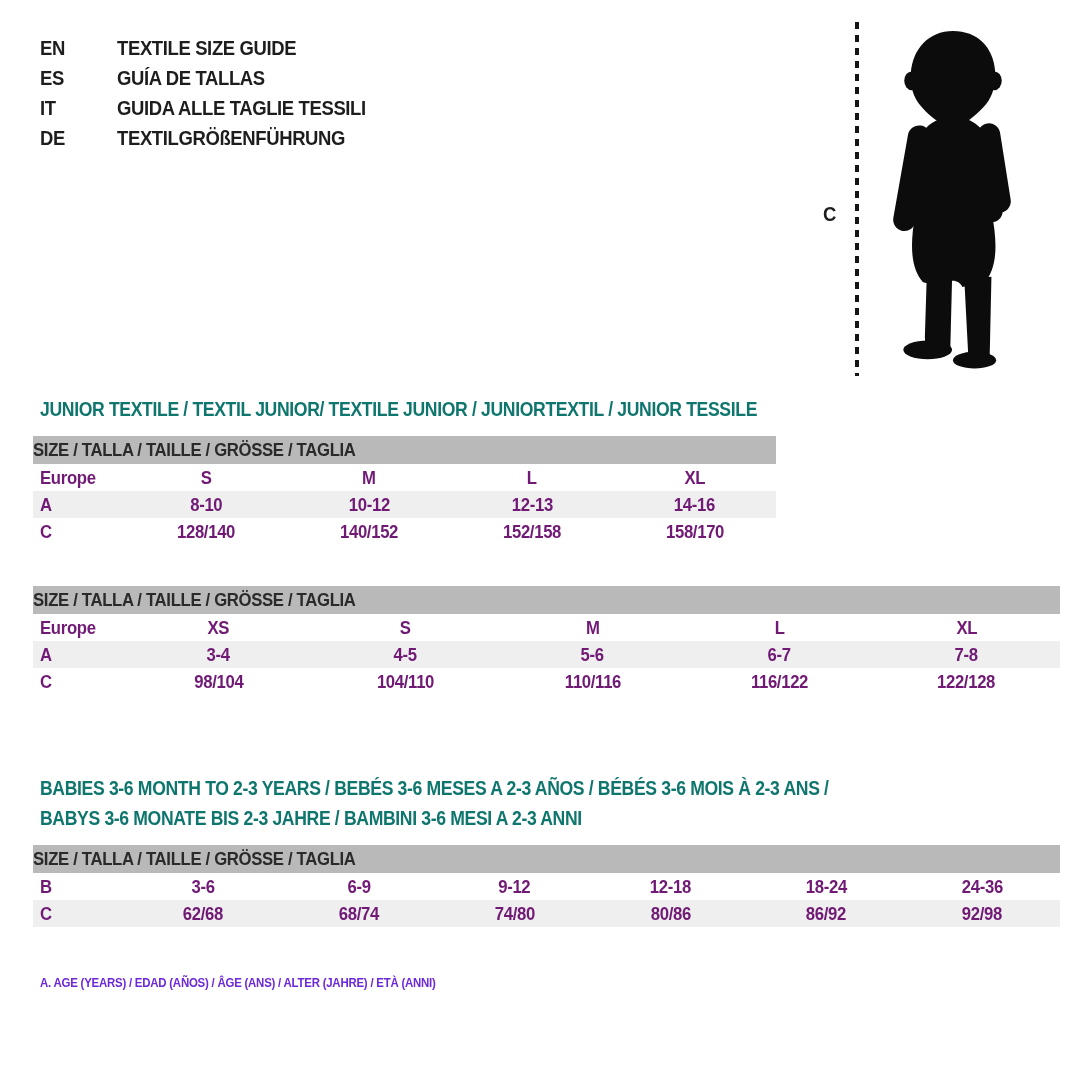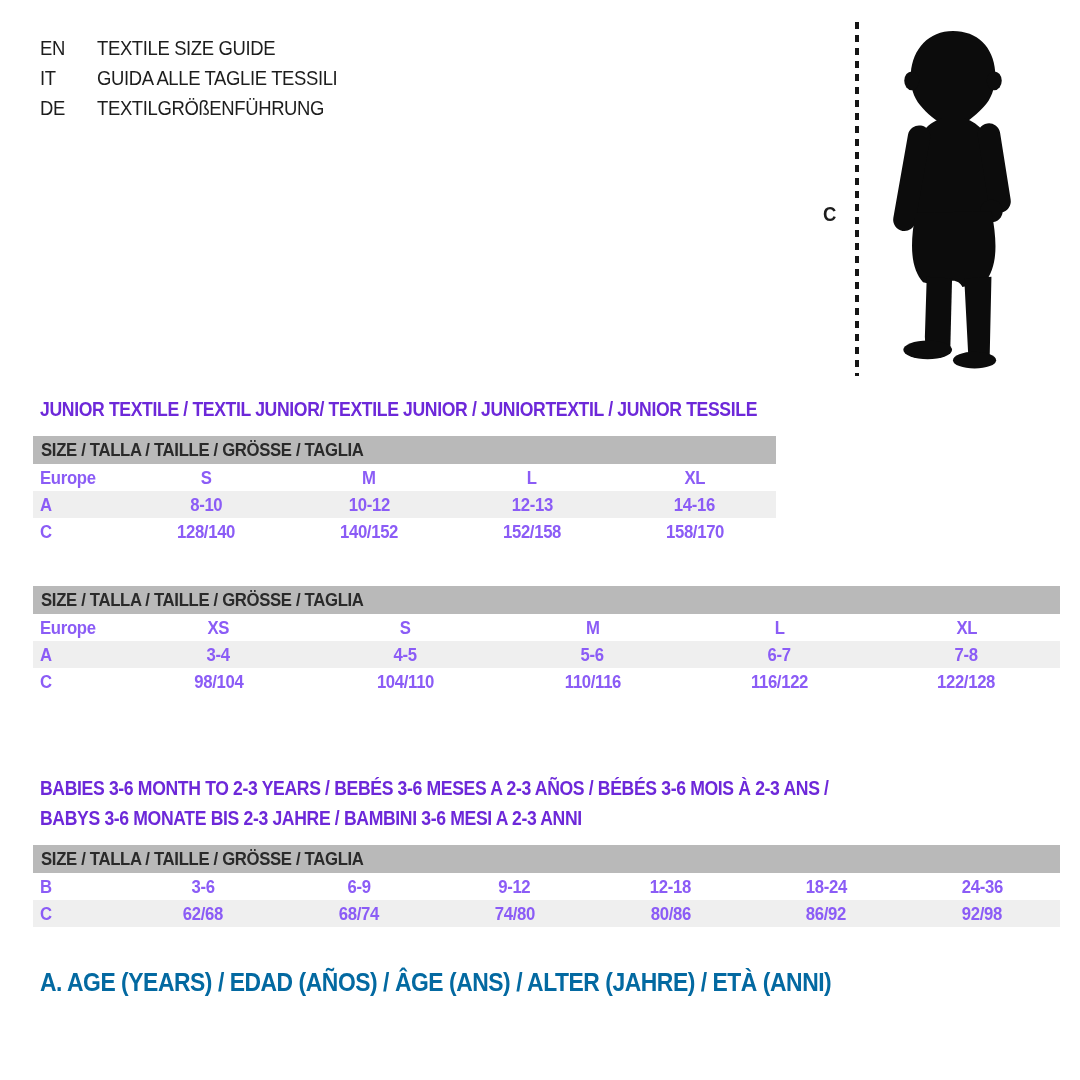--- a/index.html
+++ b/index.html
@@ -11,60 +11,64 @@
     -webkit-font-smoothing:antialiased;
   }
   .page { position:relative; width:1080px; height:1080px; background:#fff; overflow:hidden; }
 
   
   .cond { display:inline-block; transform:scaleX(0.88); letter-spacing:-0.02em; white-space:nowrap; }
   .left { transform-origin:left center; }
 
   
   .lang-block { position:absolute; left:40px; top:33px; }
-  .lang-row { display:flex; height:30px; align-items:center; font-size:21px; font-weight:400; }
+  .lang-row { display:flex; height:30px; align-items:center; font-size:21px; font-weight:700;gap:20px; }
   .lang-code { width:57px; flex:0 0 auto; }
 
   
   .figure { position:absolute; left:822px; top:16px; width:215px; height:368px; }
   .c-label { position:absolute; left:0; top:186px; font-size:21px; font-weight:700; }
   .dotted-line { position:absolute; left:33px; top:6px; width:4px; height:354px;
     background:repeating-linear-gradient(to bottom,#151515 0 7px,transparent 7px 13px); }
   .baby-svg { position:absolute; left:56px; top:0; }
 
   
   .section { position:absolute; left:33px; }
   .sec-junior   { top:394px; width:743px; }
   .sec-children { top:586px; width:1027px; }
   .sec-babies   { top:773px; width:1027px; }
-  .sec-title { padding-left:7px; margin-bottom:12px; font-size:20px; font-weight:700; color:#6d28d9; }
+  .sec-title { padding-left:7px; margin-bottom:12px; font-size:20px; font-weight:700; color:#0f766e; }
   .sec-babies .sec-title { }
   .title-line { line-height:30px; }
   .sub { font-size:12px; vertical-align:-4px; letter-spacing:0; }
 
   .size-bar { height:28px; background:var(--bar,#b9b9b9); display:flex; align-items:center;
-    padding-left:8px; font-size:19px; font-weight:700; color:#2a2a2a; }
-  .trow { display:flex; height:27px; align-items:center; font-size:19px; font-weight:700; color:#8b5cf6; }
+    font-size:19px; font-weight:700; color:#2a2a2a; }
+  .trow { display:flex; height:27px; align-items:center; font-size:19px; font-weight:700; color:#701a75; }
   .trow.striped { background:var(--stripe,#efefef); }
   .tlabel { flex:0 0 92px; padding-left:8px; }
   .tcell { flex:1 1 0; display:flex; justify-content:center; align-items:center; }
 
   
   .legend { position:absolute; left:40px; top:967px; }
-  .legend-line { line-height:31px; font-size:26px; font-weight:700; color:#0369a1; }
+  .legend-line { line-height:31px; font-size:13px; font-weight:700; color:#6d28d9; }
 </style>
 </head>
 <body>
 
 <div class="page">
 
   <div class="lang-block">
       <div class="lang-row">
         <span class="lang-code cond left">EN</span>
         <span class="lang-label cond left">TEXTILE SIZE GUIDE</span>
+      </div>
+      <div class="lang-row">
+        <span class="lang-code cond left">ES</span>
+        <span class="lang-label cond left">GUÍA DE TALLAS</span>
       </div>
       <div class="lang-row">
         <span class="lang-code cond left">IT</span>
         <span class="lang-label cond left">GUIDA ALLE TAGLIE TESSILI</span>
       </div>
       <div class="lang-row">
         <span class="lang-code cond left">DE</span>
         <span class="lang-label cond left">TEXTILGRÖßENFÜHRUNG</span>
       </div>
     </div>

